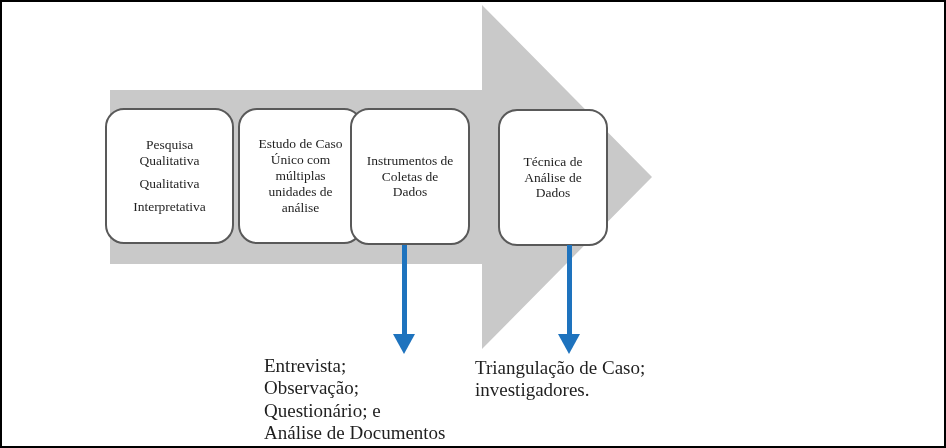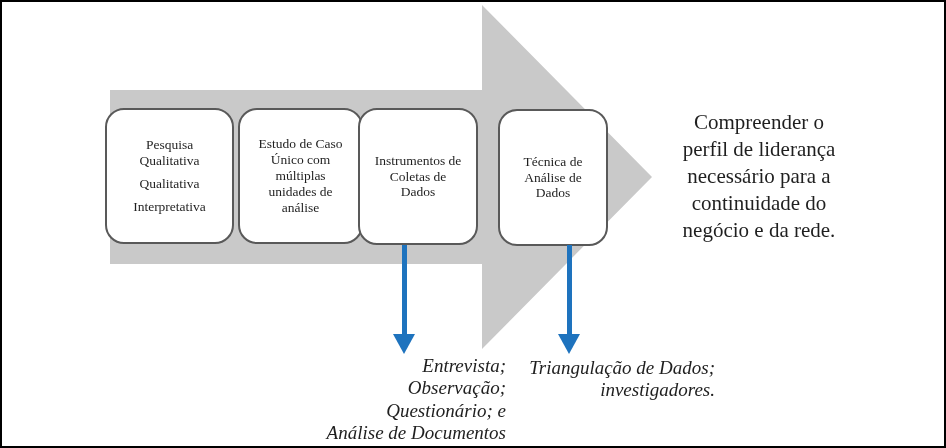--- a/index.html
+++ b/index.html
@@ -39,21 +39,21 @@
     justify-content: center;
     text-align: center;
     font-size: 13.5px;
     line-height: 1.18;
     padding: 6px 8px;
   }
   .flow-box .para { margin: 3.5px 0; }
   .ml { white-space: pre-line; }
   .box-1 { left: 103px; top: 106px; width: 129px; height: 136px; }
   .box-2 { left: 236px; top: 106px; width: 125px; height: 136px; }
-  .box-3 { left: 356px; top: 106px; width: 120px; height: 137px; }
+  .box-3 { left: 348px; top: 106px; width: 120px; height: 137px; }
   .box-4 { left: 496px; top: 107px; width: 110px; height: 137px; }
 
   .down-arrow {
     position: absolute;
     width: 23px;
     top: 243px;
     height: 109px;
   }
   .down-arrow .shaft {
     position: absolute;
@@ -80,24 +80,23 @@
     position: absolute;
     left: 645px;
     top: 107px;
     width: 224px;
     text-align: center;
     font-size: 21px;
     line-height: 1.29;
   }
   .callout-text {
     position: absolute;
-    text-align: right;
+    text-align: left;
     font-size: 19px;
     line-height: 1.18;
-    font-style: italic;
   }
   .callout-1 { left: 262px; top: 353px; width: 242px; }
   .callout-2 { left: 473px; top: 355px; width: 240px; }
 </style>
 </head>
 <body>
 
 <div class="canvas">
 
   <svg class="arrow-svg" viewBox="0 0 946 448" xmlns="http://www.w3.org/2000/svg" aria-hidden="true">
@@ -133,27 +132,22 @@
   <div class="down-arrow down-arrow-1">
     <div class="shaft"></div>
     <div class="head"></div>
   </div>
 
   <div class="down-arrow down-arrow-2">
     <div class="shaft"></div>
     <div class="head"></div>
   </div>
 
-  <div class="outcome-text ml">Compreender o
-perfil de liderança
-necessário para a
-continuidade do
-negócio e da rede.</div>
 
   <div class="callout-text callout-1 ml">Entrevista;
 Observação;
 Questionário; e
 Análise de Documentos</div>
 
-  <div class="callout-text callout-2 ml">Triangulação de Dados;
+  <div class="callout-text callout-2 ml">Triangulação de Caso;
 investigadores.</div>
 
 </div>
 
 </body></html>

